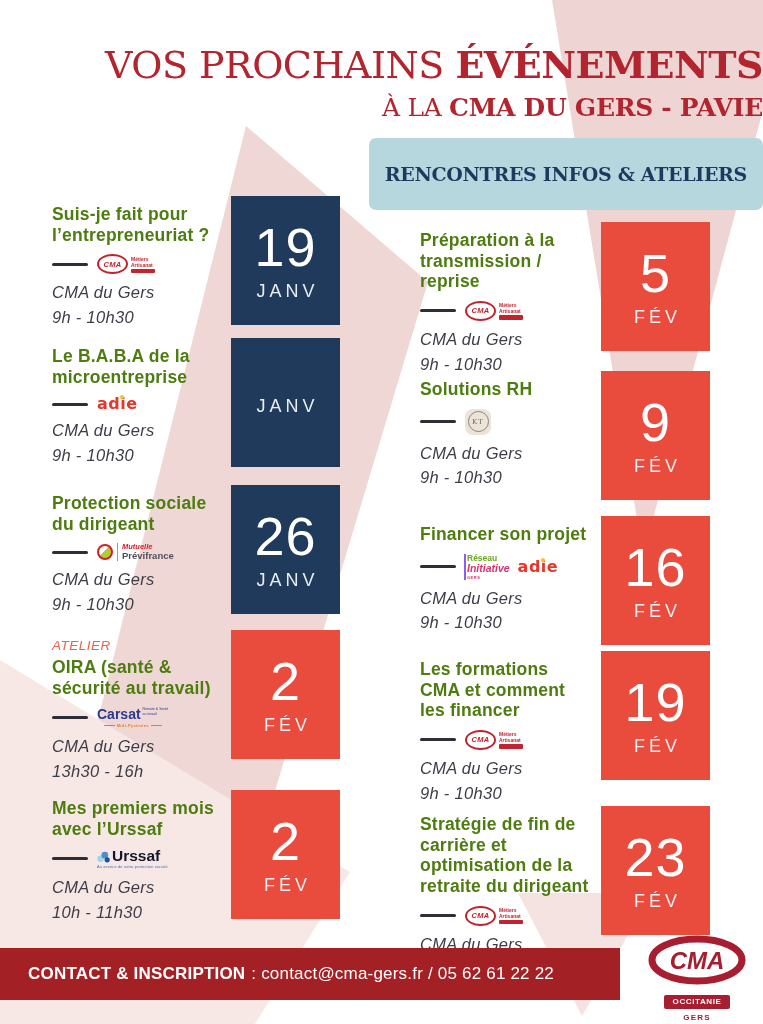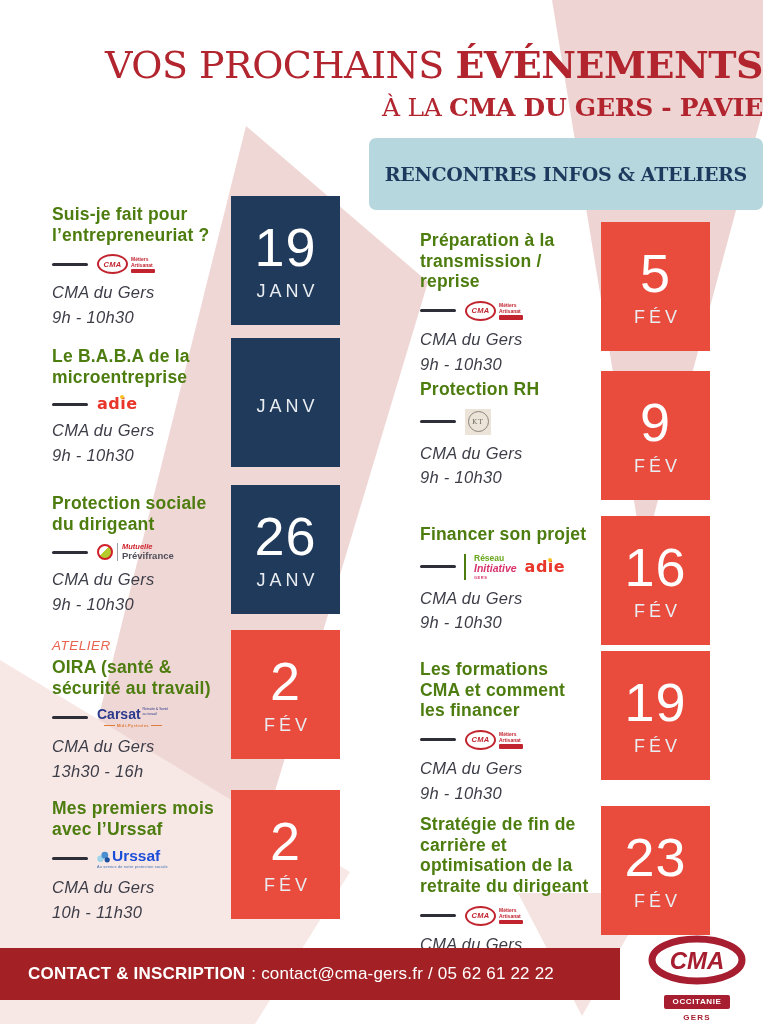--- a/index.html
+++ b/index.html
@@ -64,28 +64,28 @@
   .pf-prev{font-size:9.5px;color:#50505c;font-weight:700;}
   .carsat{display:inline-flex;flex-direction:column;align-items:center;}
   .carsat-row{display:flex;align-items:flex-start;}
   .carsat-main{font-size:14px;font-weight:700;color:#2a3a8c;line-height:1;}
   .carsat-right{font-size:3.5px;color:#2a3a8c;margin-left:2px;width:26px;line-height:1.3;}
   .carsat-sub{font-size:4px;color:#e07b39;letter-spacing:0.4px;margin-top:1.5px;display:flex;
               align-items:center;gap:2px;font-weight:700;}
   .carsat-sub::before,.carsat-sub::after{content:"";width:11px;height:1px;background:#e07b39;}
   .urssaf{display:inline-flex;flex-direction:column;align-items:flex-start;}
   .urssaf-row{display:flex;align-items:center;}
-  .urssaf-main{font-size:15.5px;font-weight:700;color:#1d4ed8;margin-left:2px;line-height:1;}
+  .urssaf-main{font-size:15.5px;font-weight:700;color:#0f172a;margin-left:2px;line-height:1;}
   .urssaf-sub{font-size:3.8px;color:#3b6fb5;margin-top:1.5px;letter-spacing:0.2px;}
-  .kt{width:26px;height:26px;background:#ece4d8;display:flex;align-items:center;justify-content:center;}
+  .kt{width:26px;height:26px;background:#ece4d8;display:flex;align-items:center;justify-content:center;border-radius:8px;}
   .kt-circle{width:19px;height:19px;border:1px solid #8a8578;border-radius:50%;display:flex;
              align-items:center;justify-content:center;font-family:"DejaVu Serif",serif;
              font-size:7px;color:#6b675c;letter-spacing:1px;}
-  .init{display:inline-flex;flex-direction:column;line-height:1;border-left:2px solid #4d7c0f;
-        padding-left:8px;}
+  .init{display:inline-flex;flex-direction:column;line-height:1;border-left:2px solid #8b5cf6;
+        padding-left:1px;}
   .init-reseau{font-size:8.5px;font-weight:700;color:#6aa71c;}
   .init-initiative{font-size:10.5px;font-weight:700;font-style:italic;color:#d6336c;margin-top:1px;}
   .init-sub{font-size:4px;color:#d6336c;margin-top:2px;font-weight:700;letter-spacing:0.5px;}
   .gap8{gap:8px;}
 
   .footer-bar{position:absolute;left:0;top:948px;width:620px;height:52px;background:#a32125;
               display:flex;align-items:center;padding-left:28px;box-sizing:border-box;z-index:2;
               color:#fff;font-size:17px;letter-spacing:0.2px;}
   .footer-bar b{font-weight:700;}
   .footer-rest{margin-left:6px;font-weight:400;}
@@ -241,21 +241,21 @@
       <div class="event-time">9h - 10h30</div>
     </div>
     <div class="date-block date-red">
       <div class="date-day">5</div>
       <div class="date-month">FÉV</div>
     </div>
   </div>
 
   <div class="event ev-right" style="top:345px">
     <div class="event-info">
-      <h3 class="event-title">Protection RH</h3>
+      <h3 class="event-title">Solutions RH</h3>
       <div class="partner-row">
         <span class="dash"></span>
         <span class="kt">
             <span class="kt-circle">KT</span>
           </span>
       </div>
       <div class="event-loc">CMA du Gers</div>
       <div class="event-time">9h - 10h30</div>
     </div>
     <div class="date-block date-red">

